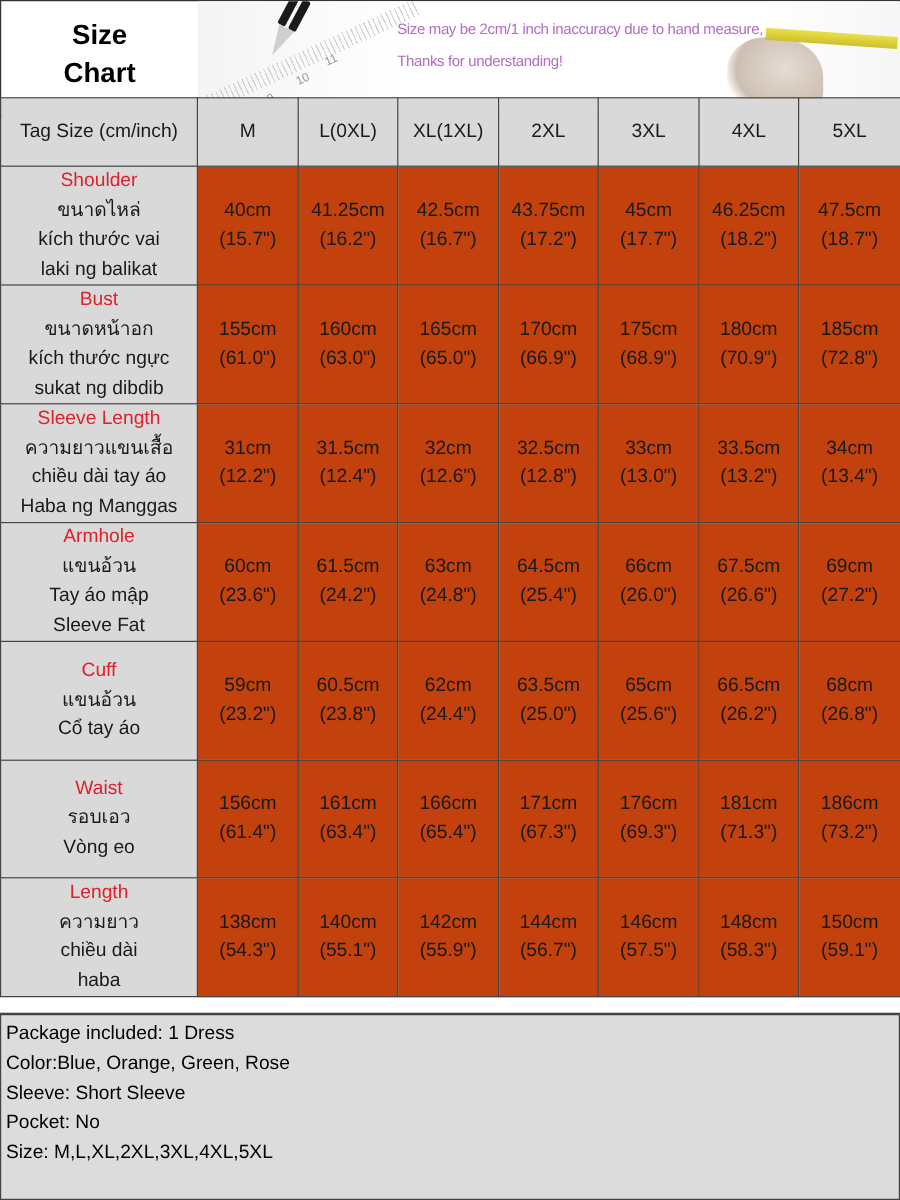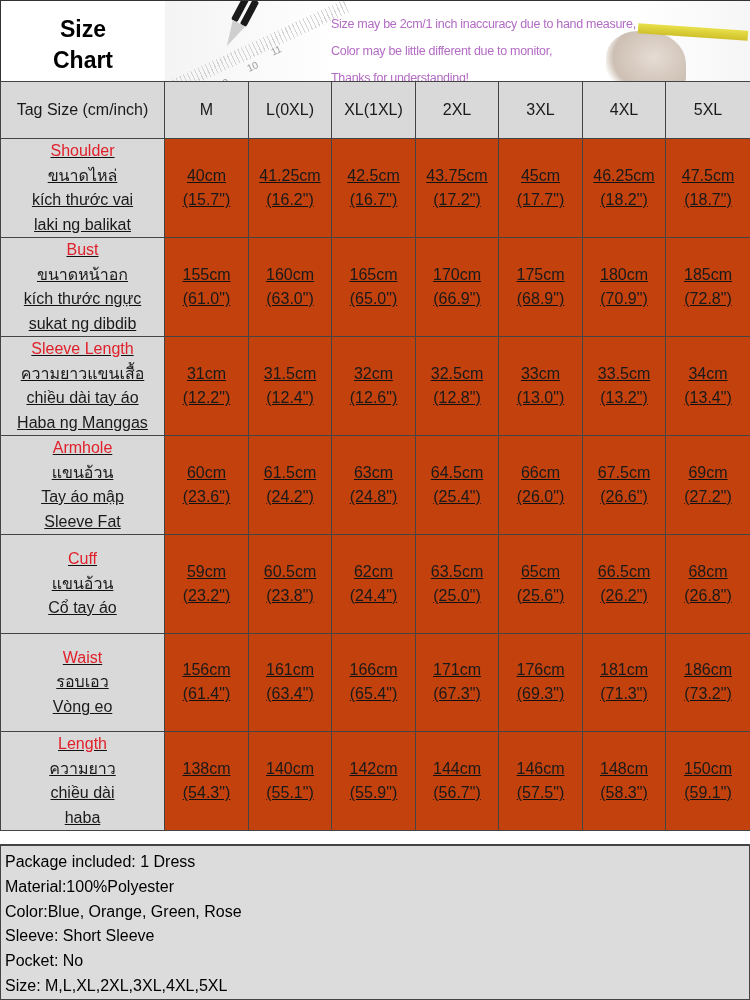--- a/index.html
+++ b/index.html
@@ -56,21 +56,21 @@
   }
   table.sizes td, table.sizes th {
     border: 1px solid #444; text-align: center; vertical-align: middle;
     font-weight: normal; font-size: 16px; color: #1a1a1a;
   }
   table.sizes th { background: #d9d9d9; height: 57px; }
   table.sizes td.label { background: #d9d9d9; line-height: 24.5px; }
   table.sizes td.val { background: #c2410c; line-height: 24px; }
   .red { color: #e0202a; }
   .hdr-label { color: #e0202a; font-size: 15.5px; }
-  tr.r { height: 98.5px; text-decoration: underline; }
+  tr.r { height: 98.5px; }
 
   .footer {
     position: absolute; left: 0; top: 844px; width: 750px; height: 156px;
     background: #dcdcdc; border: 1px solid #444; border-top: 2px solid #444;
     padding: 4px 0 0 4px; font-size: 16px; line-height: 24.8px; color: #000000;
   }
 </style>
 </head>
 <body>
 
@@ -84,21 +84,20 @@
     <span class="ruler-num" style="left:58px;top:76px;transform:rotate(-25deg);">9</span>
     <span class="ruler-num" style="left:82px;top:60px;transform:rotate(-25deg);">10</span>
     <span class="ruler-num" style="left:106px;top:44px;transform:rotate(-25deg);">11</span>
     <div class="pen">
       <div class="body-a"></div>
         <div class="body-b"></div>
         <div class="tip"></div>
     </div>
     <div class="notes">
       <div>Size may be 2cm/1 inch inaccuracy due to hand measure,</div>
-      <div>Color may be little different due to monitor,</div>
       <div>Thanks for understanding!</div>
     </div>
     <div class="hand">
       <div class="palm"></div>
       <div class="tape"></div>
     </div>
   </div>
 </div>
 
 <table class="sizes">
@@ -378,18 +377,17 @@
     <td class="val">
           <div>150cm</div>
           <div>(59.1")</div>
         </td>
   </tr>
 </tbody>
   </table>
 
 <div class="footer">
   <div>Package included: 1 Dress</div>
-  <div>Material:100%Polyester</div>
   <div>Color:Blue, Orange, Green, Rose</div>
   <div>Sleeve: Short Sleeve</div>
   <div>Pocket: No</div>
   <div>Size: M,L,XL,2XL,3XL,4XL,5XL</div>
 </div>
 
 </body></html>

